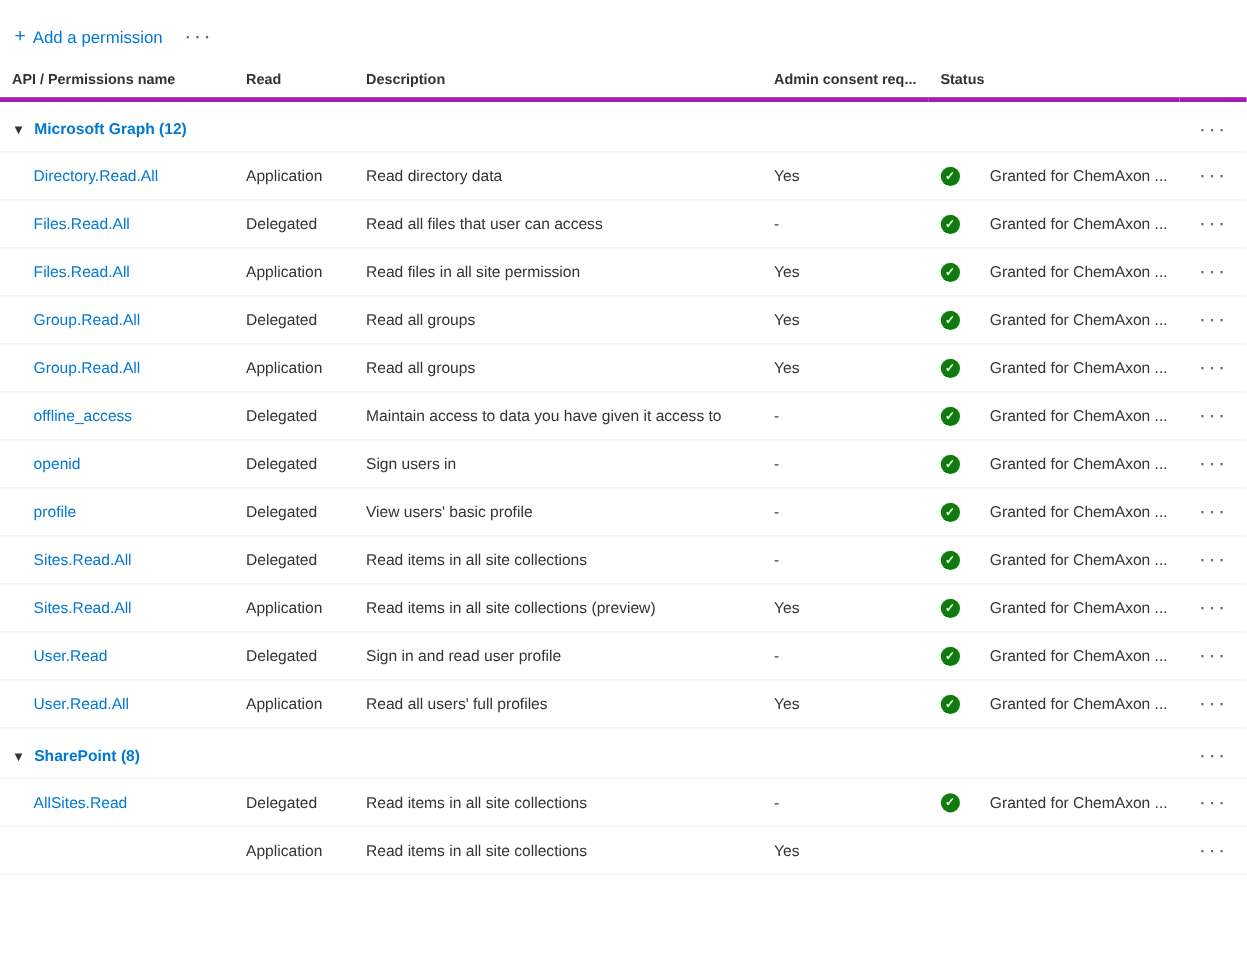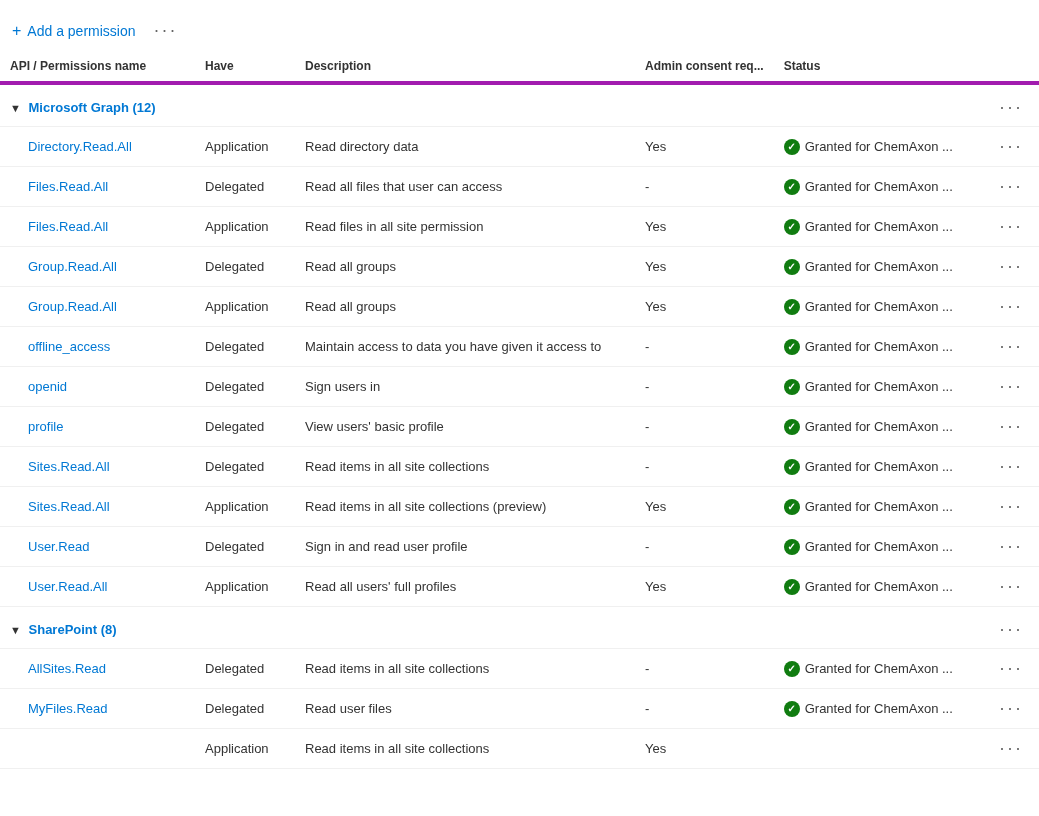--- a/index.html
+++ b/index.html
@@ -69,20 +69,21 @@
     .permission-link {
       color: #0078d4;
       cursor: pointer;
       text-decoration: none;
     }
     .granted-cell {
       display: flex;
       align-items: center;
       gap: 5px;
       white-space: nowrap;
+      justify-content: space-between;
     }
     .check-icon {
       width: 16px;
       height: 16px;
       background: #107c10;
       border-radius: 50%;
       display: inline-flex;
       align-items: center;
       justify-content: center;
       flex-shrink: 0;
@@ -121,21 +122,21 @@
     <span class="plus-icon">+</span>
     <span>Add a permission</span>
   </button>
   <button class="ellipsis-btn">···</button>
 </div>
 
 <table>
   <thead>
     <tr>
       <th class="col-api">API / Permissions name</th>
-      <th class="col-type">Have</th>
+      <th class="col-type">Read</th>
       <th class="col-desc">Description</th>
       <th class="col-admin">Admin consent req...</th>
       <th class="col-status">Status</th>
       <th class="col-actions"></th>
     </tr>
   </thead>
   <tbody id="table-body">
   <tr class="group-row">
     <td colspan="5">
       <span class="chevron">▼</span>
@@ -374,37 +375,20 @@
           <span class="check-icon"></span>
           <span class="granted-text">Granted for ChemAxon ...</span>
         </div>
       </td>
       <td class="col-actions">
         <button class="ellipsis-btn">···</button>
       </td>
     </tr>
       <tr>
       <td class="indent col-api">
-        <a class="permission-link">MyFiles.Read</a>
-      </td>
-      <td class="col-type">Delegated</td>
-      <td class="col-desc">Read user files</td>
-      <td class="col-admin">-</td>
-      <td class="col-status">
-        <div class="granted-cell">
-          <span class="check-icon"></span>
-          <span class="granted-text">Granted for ChemAxon ...</span>
-        </div>
-      </td>
-      <td class="col-actions">
-        <button class="ellipsis-btn">···</button>
-      </td>
-    </tr>
-      <tr>
-      <td class="indent col-api">
         
       </td>
       <td class="col-type">Application</td>
       <td class="col-desc">Read items in all site collections</td>
       <td class="col-admin">Yes</td>
       <td class="col-status">
         
       </td>
       <td class="col-actions">
         <button class="ellipsis-btn">···</button>

